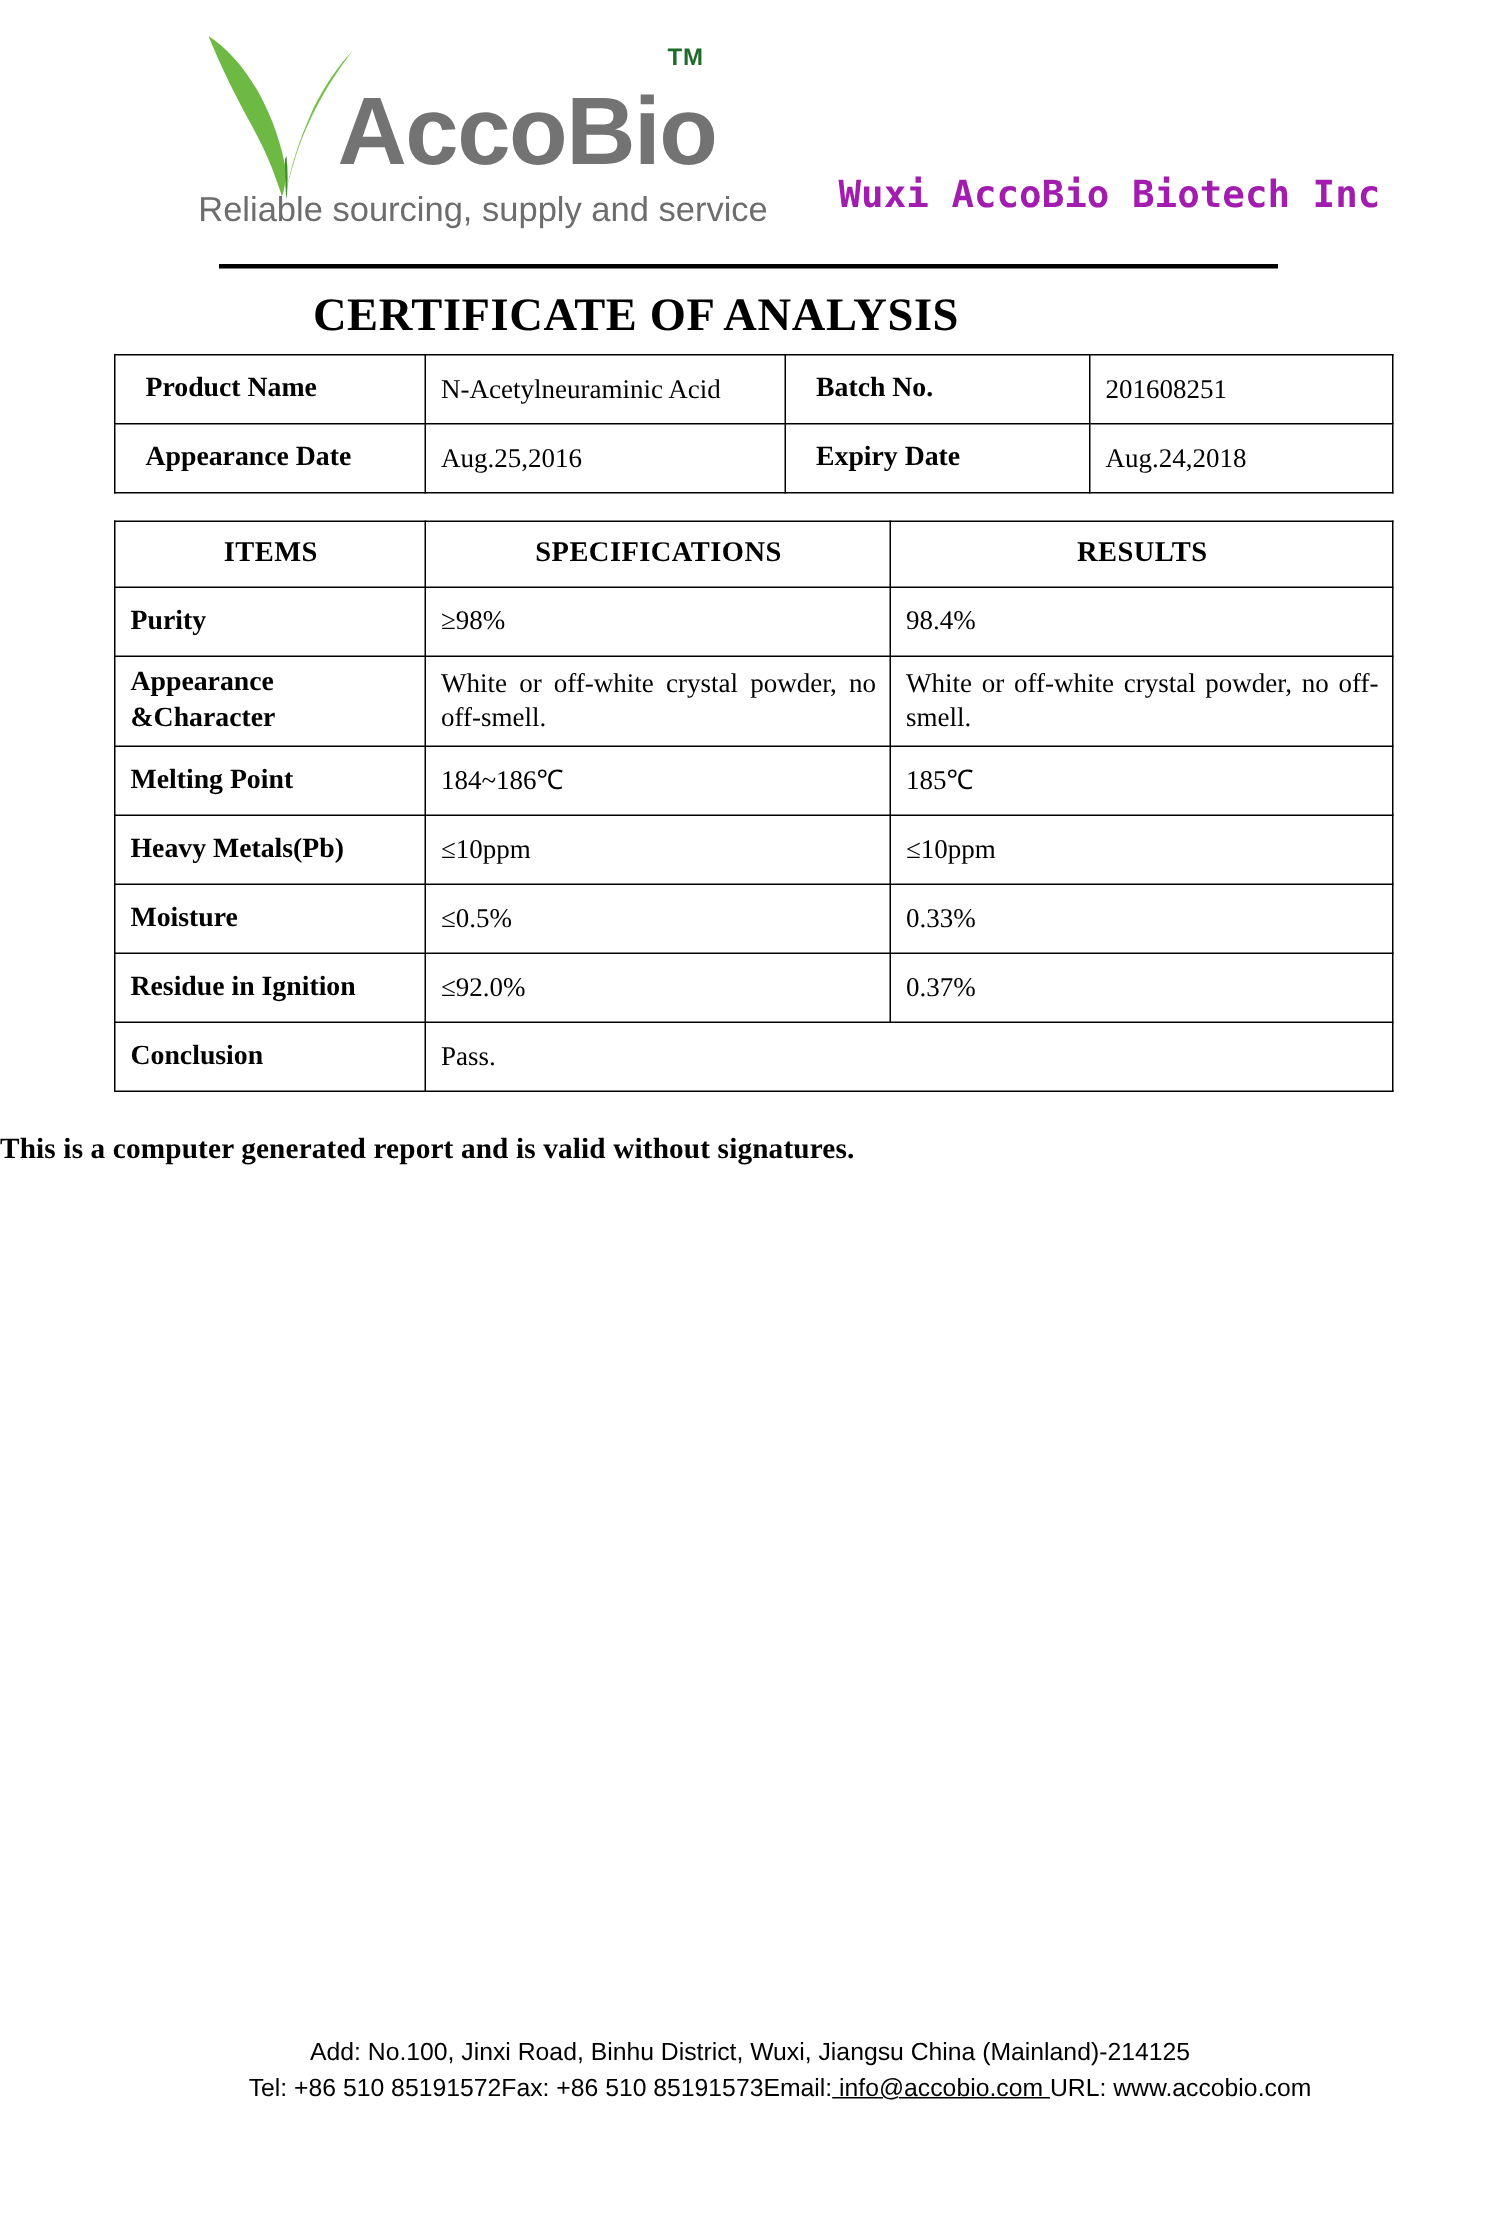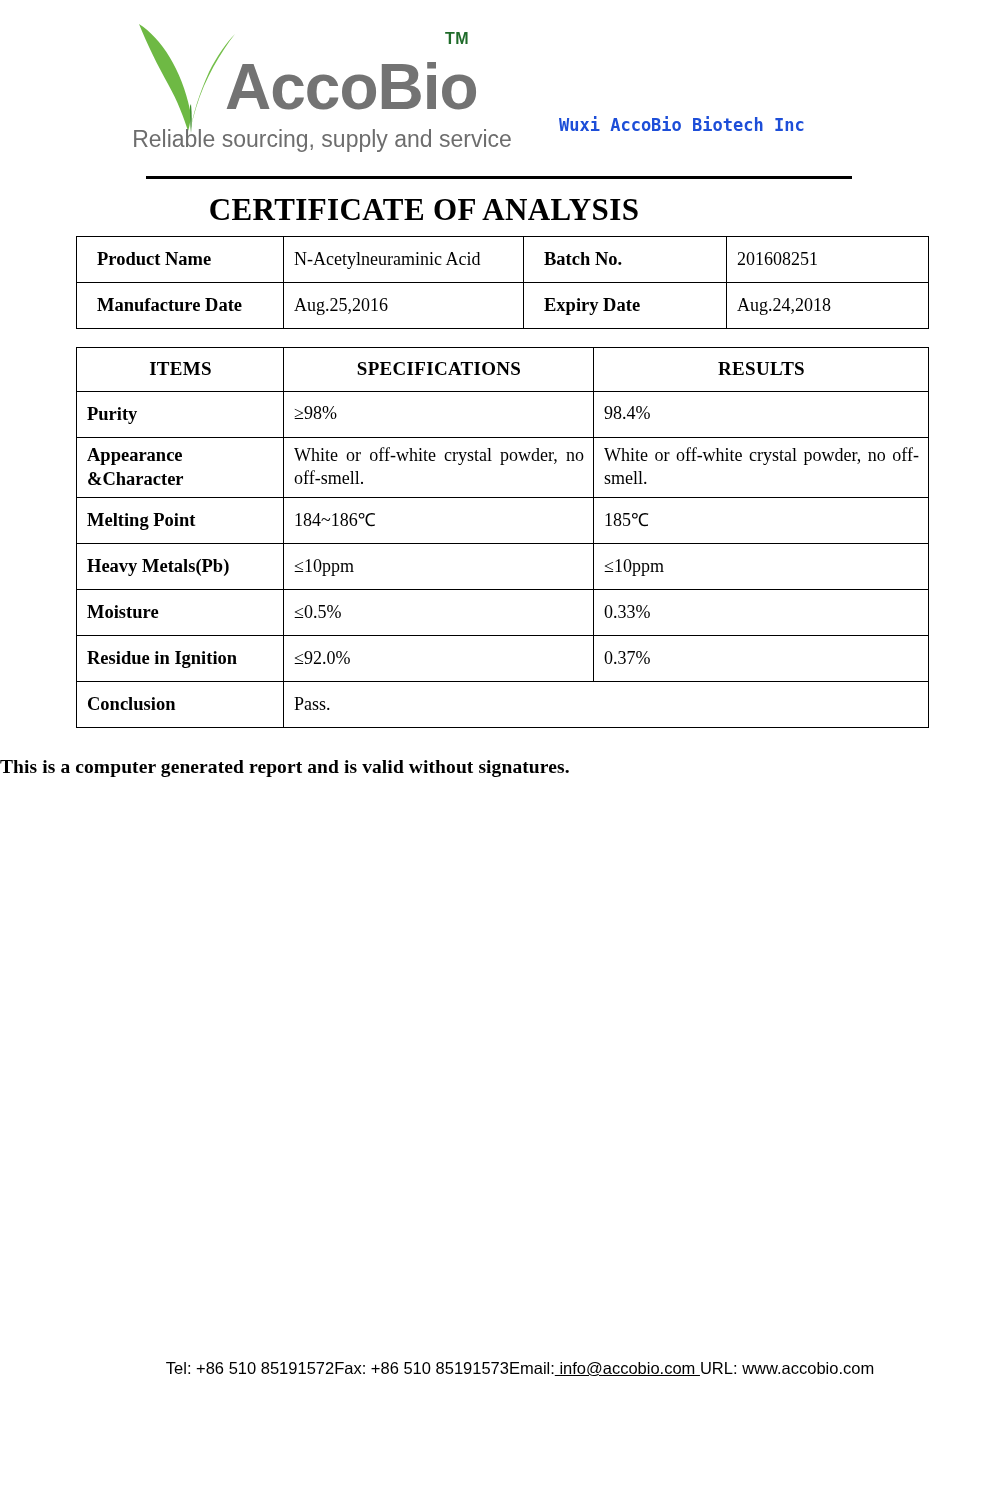--- a/index.html
+++ b/index.html
@@ -68,23 +68,23 @@
     font-size: 23px;
     color: #6d6d6d;
     letter-spacing: 0px;
     white-space: nowrap;
   }
   .company-name {
     position: absolute;
     left: 559px;
     top: 115px;
     font-family: "DejaVu Sans Mono", monospace;
-    font-size: 17px;
-    font-weight: bold;
-    color: #1d4ed8;
+    font-size: 25px;
+    font-weight: bold;
+    color: #a21caf;
     letter-spacing: 0px;
     white-space: nowrap;
   }
   .header-rule {
     position: absolute;
     left: 146px;
     top: 176px;
     width: 706px;
     height: 3px;
     background: #000000;
@@ -230,21 +230,21 @@
       <col style="width:202px">
   </colgroup>
   <tbody>
     <tr>
       <td class="lbl">Product Name</td>
       <td>N-Acetylneuraminic Acid</td>
       <td class="lbl">Batch No.</td>
       <td>201608251</td>
     </tr>
     <tr>
-      <td class="lbl">Manufacture Date</td>
+      <td class="lbl">Appearance Date</td>
       <td>Aug.25,2016</td>
       <td class="lbl">Expiry Date</td>
       <td>Aug.24,2018</td>
     </tr>
   </tbody>
 </table>
 
 <table class="spec-table">
   <colgroup>
     <col style="width:207px">
@@ -301,14 +301,15 @@
     <tr class="row-std">
       <td class="item">Conclusion</td>
       <td colspan="2">Pass.</td>
     </tr>
   </tbody>
 </table>
 
 <div class="valid-note">This is a computer generated report and is valid without signatures.</div>
 
 <div class="footer">
+  <div class="line1">Add: No.100, Jinxi Road, Binhu District, Wuxi, Jiangsu China (Mainland)-214125</div>
   <div class="line2"><span>Tel: +86 510 85191572</span><span>Fax: +86 510 85191573</span><span>Email:</span><span class="email-link"> info@accobio.com </span><span>URL: www.accobio.com</span></div>
 </div>
 
 </body></html>

